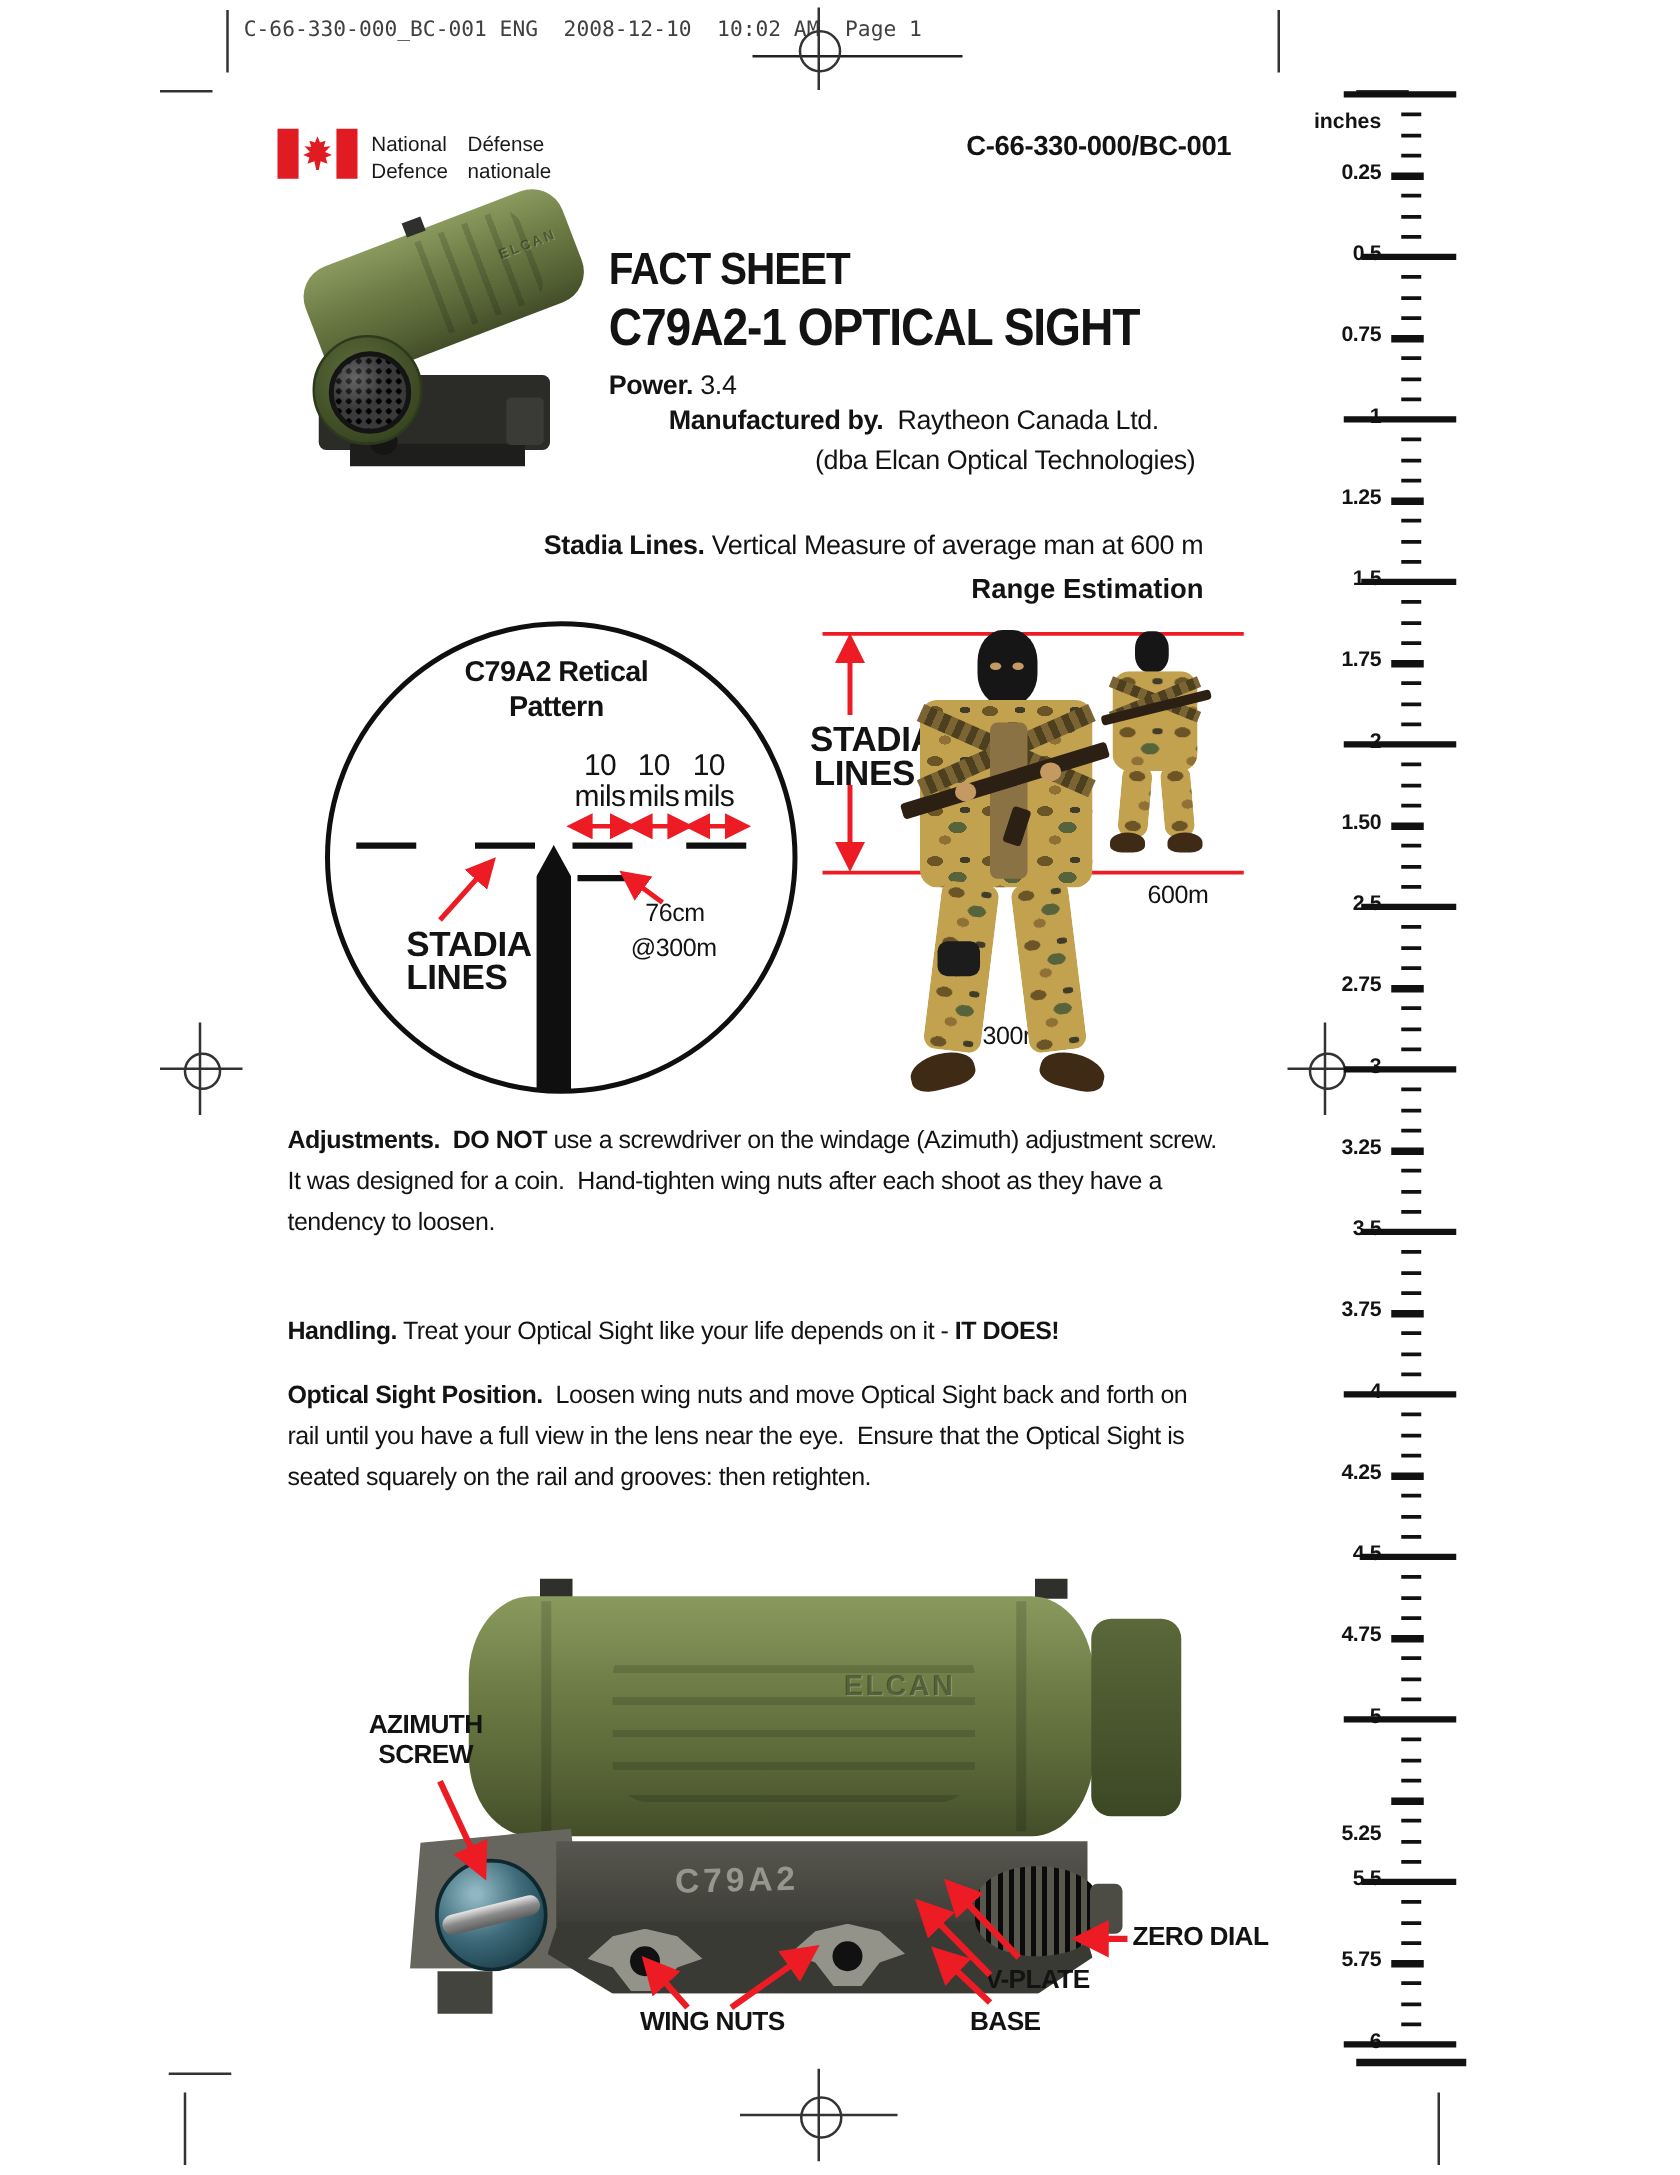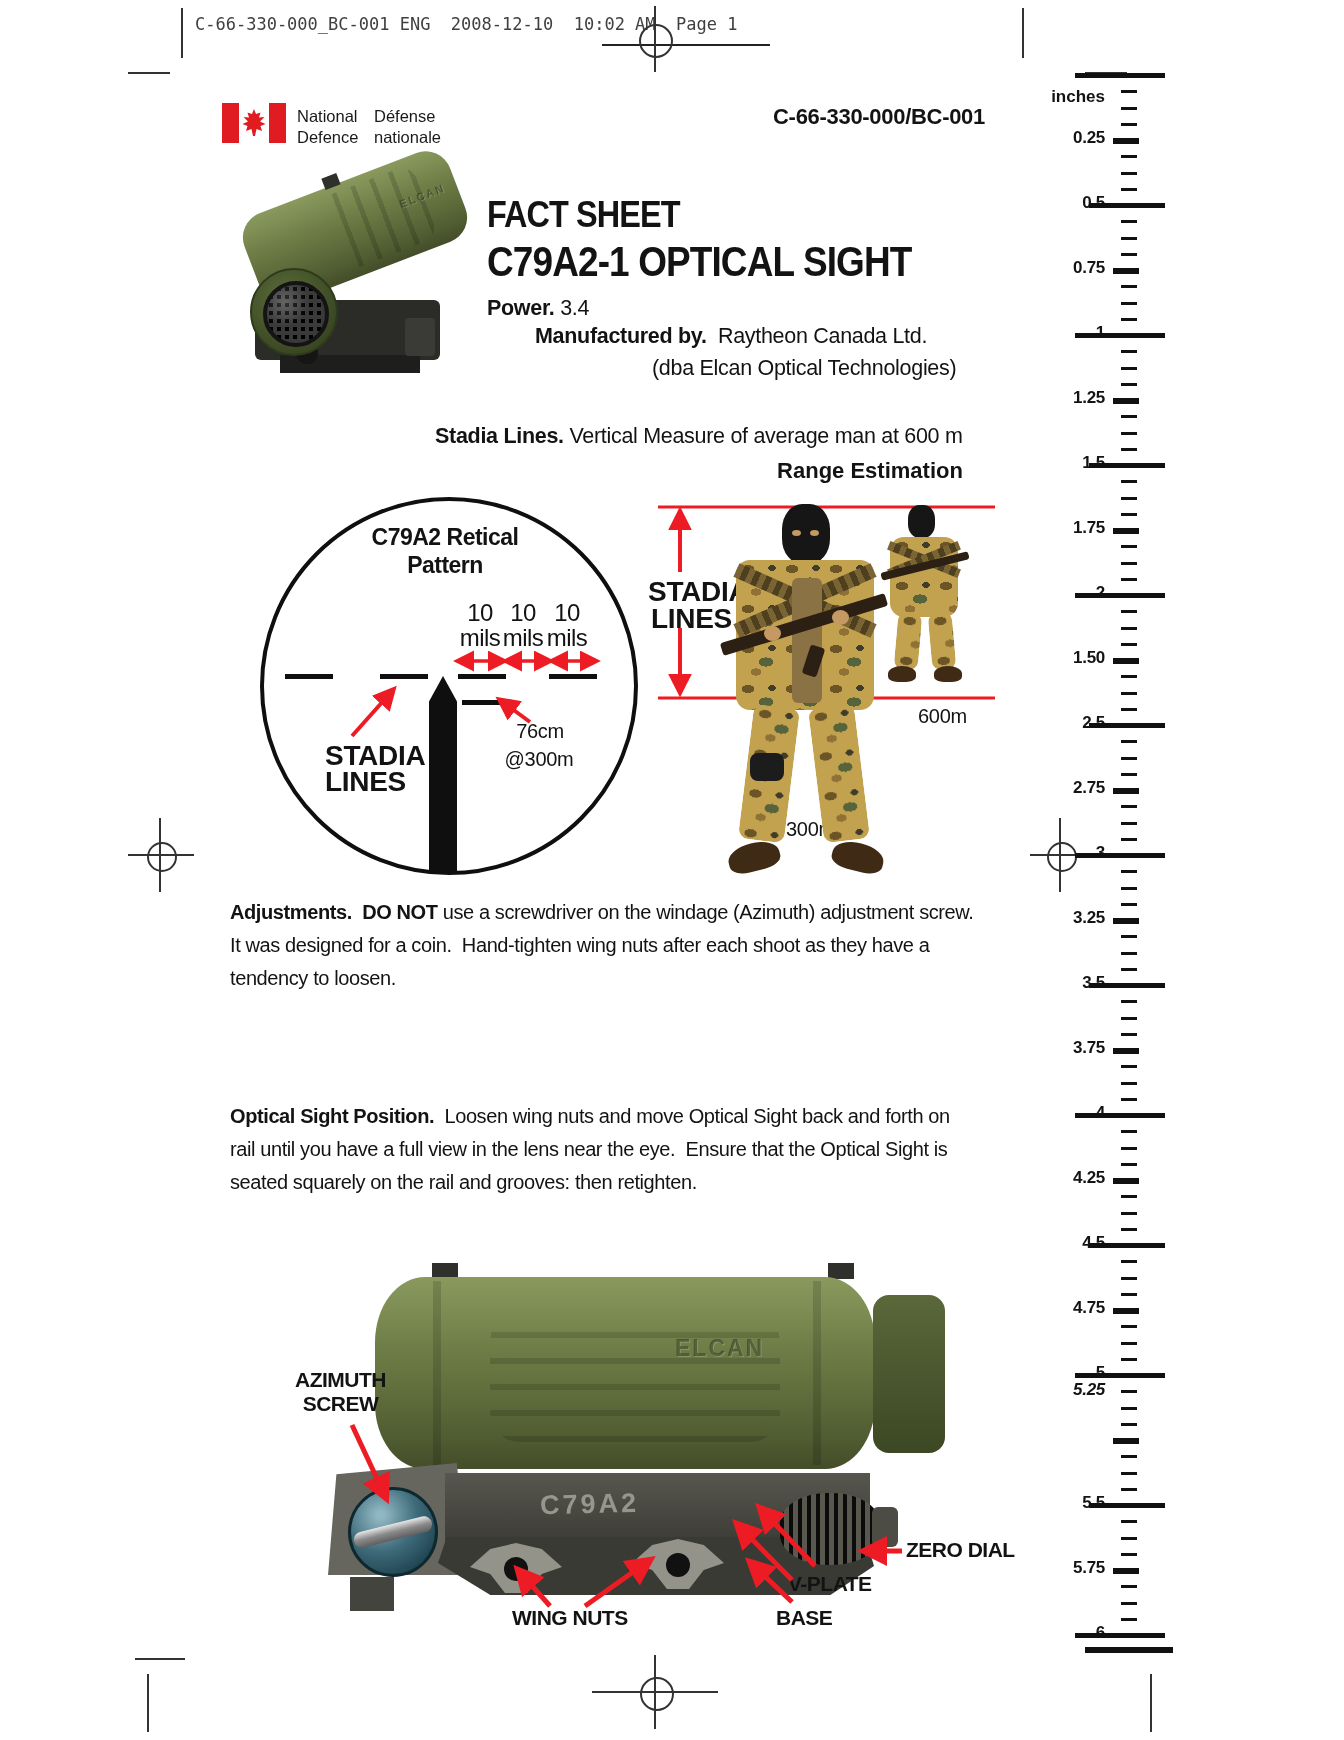--- a/index.html
+++ b/index.html
@@ -207,20 +207,21 @@
     <div class="s-bando" style="left:6px;top:55px;width:76px;height:9px;transform:rotate(22deg);"></div>
     <div class="s-bando" style="left:6px;top:55px;width:76px;height:9px;transform:rotate(-22deg);"></div>
     <div class="s-rifle" style="left:0;top:62px;width:90px;height:8px;transform:rotate(-14deg);"></div>
     <div class="s-leg camo" style="left:16px;top:112px;width:24px;height:58px;transform:rotate(5deg);"></div>
     <div class="s-leg camo" style="left:50px;top:112px;width:24px;height:58px;transform:rotate(-5deg);"></div>
     <div class="s-boot" style="left:8px;top:166px;width:28px;height:16px;"></div>
     <div class="s-boot" style="left:54px;top:166px;width:28px;height:16px;"></div>
   </div>
 
   <div class="abs para" style="top:896px;"><span class="b">Adjustments.</span><span class="b">  DO NOT</span><span> use a screwdriver on the windage (Azimuth) adjustment screw.  It was designed for a coin.  Hand-tighten wing nuts after each shoot as they have a tendency to loosen.</span></div>
+  <div class="abs para" style="top:1049px;"><span class="b">Handling.</span><span> Treat your Optical Sight like your life depends on it - </span><span class="b">IT DOES!</span></div>
   <div class="abs para" style="top:1100px;"><span class="b">Optical Sight Position.</span><span>  Loosen wing nuts and move Optical Sight back and forth on rail until you have a full view in the lens near the eye.  Ensure that the Optical Sight is seated squarely on the rail and grooves: then retighten.</span></div>
 
   <div class="abs photo" style="left:320px;top:1255px;width:650px;height:370px;">
     <div style="left:112px;top:8px;width:26px;height:16px;background:#2f2f2b;"></div>
     <div style="left:508px;top:8px;width:26px;height:16px;background:#2f2f2b;"></div>
     <div class="olive-body" style="left:55px;top:22px;width:500px;height:192px;border-radius:50px/65px;">
       <div style="left:115px;top:35px;width:290px;height:130px;background:repeating-linear-gradient(0deg,rgba(0,0,0,.14) 0 6px,transparent 6px 26px);border-radius:30px;"></div>
       <div class="brandtext" style="left:300px;top:58px;font-size:23px;">ELCAN</div>
       <div style="left:58px;top:4px;width:8px;height:184px;background:rgba(0,0,0,.14);"></div>
       <div style="left:438px;top:4px;width:8px;height:184px;background:rgba(0,0,0,.14);"></div>
@@ -291,21 +292,21 @@
       <div class="r-label" style="top: 1028px;">4</div>
       <div class="r-tick r-whole" style="top: 1038px;"></div>
       <div class="r-label" style="top: 1093px;">4.25</div>
       <div class="r-tick r-quarter" style="top: 1103px;"></div>
       <div class="r-label" style="top: 1158px;">4.5</div>
       <div class="r-tick r-half" style="top: 1168px;"></div>
       <div class="r-label" style="top: 1223px;">4.75</div>
       <div class="r-tick r-quarter" style="top: 1233px;"></div>
       <div class="r-label" style="top: 1288px;">5</div>
       <div class="r-tick r-whole" style="top: 1298px;"></div>
-      <div class="r-label" style="top: 1305px; font-style: italic;">5.25</div>
+      <div class="r-label" style="top: 1382px;">5.25</div>
       <div class="r-tick r-quarter" style="top: 1363px;"></div>
       <div class="r-label" style="top: 1418px;">5.5</div>
       <div class="r-tick r-half" style="top: 1428px;"></div>
       <div class="r-label" style="top: 1483px;">5.75</div>
       <div class="r-tick r-quarter" style="top: 1493px;"></div>
       <div class="r-label" style="top: 1548px;">6</div>
       <div class="r-tick r-whole" style="top: 1558px;"></div>
       <div class="r-minor" style="top: 15.25px;"></div>
       <div class="r-minor" style="top: 31.5px;"></div>
       <div class="r-minor" style="top: 47.75px;"></div>

